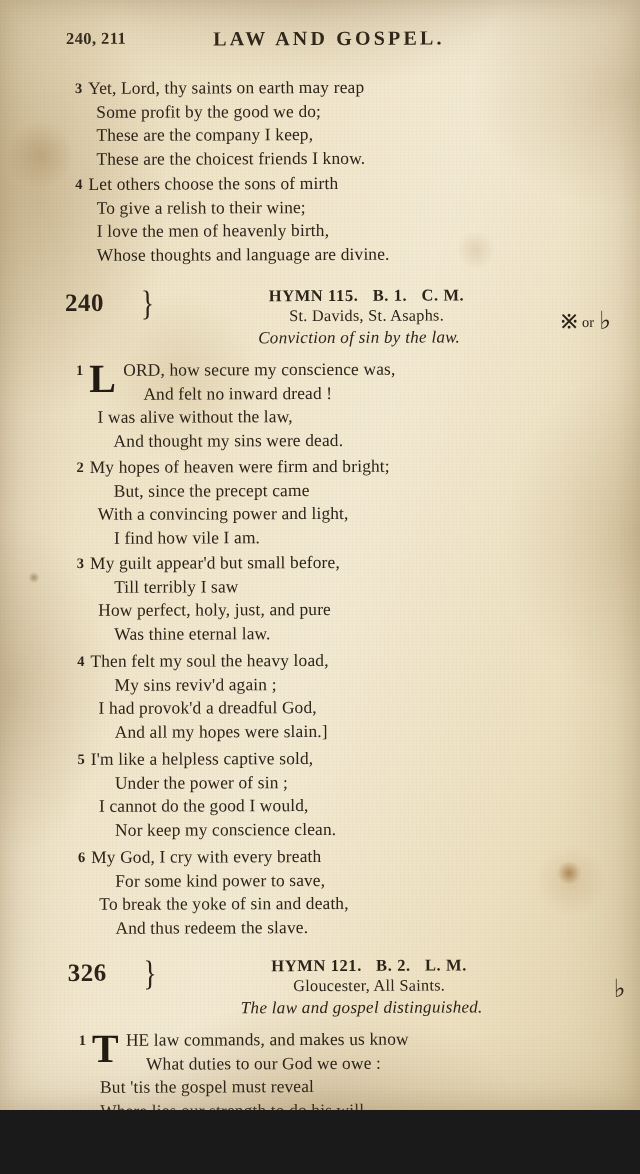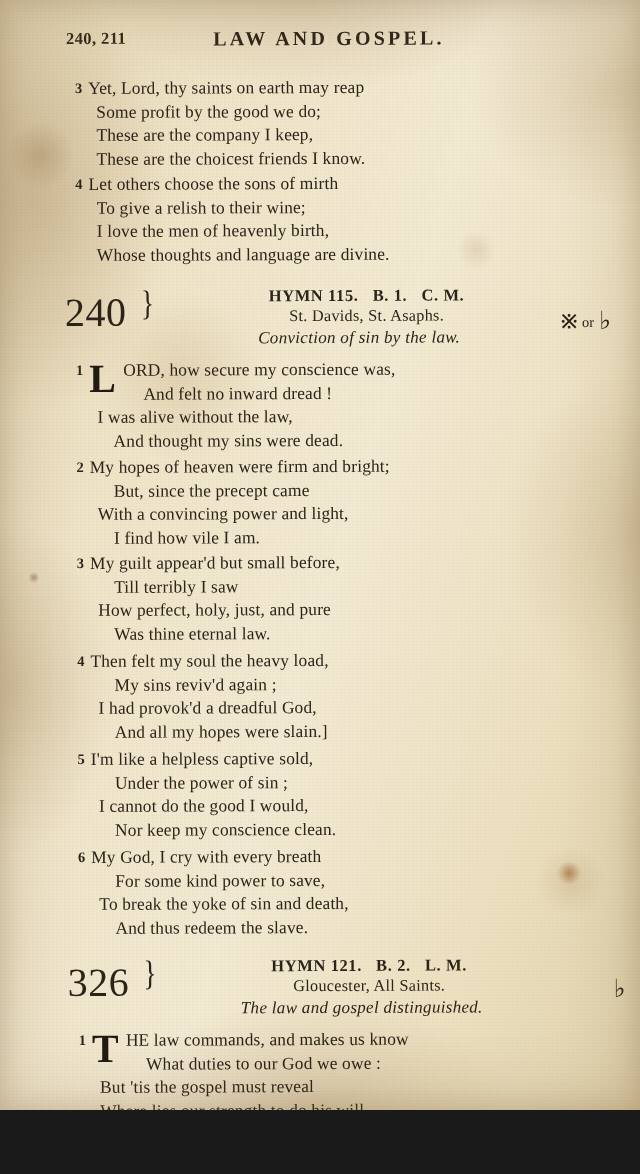--- a/index.html
+++ b/index.html
@@ -126,22 +126,22 @@
   
   .hymnhead {
     position: absolute;
     left: 0;
     right: 0;
   }
   .hh-num {
     position: absolute;
     left: 66px;
     top: 2px;
-    font-size: 40px;
-    font-weight: 400;
+    font-size: 25px;
+    font-weight: 700;
     letter-spacing: 0.5px;
     color: #2b2319;
   }
   .hh-brace {
     position: absolute;
     left: 140px;
     top: -3px;
     font-size: 35px;
     line-height: 40px;
     color: #2b2319;

